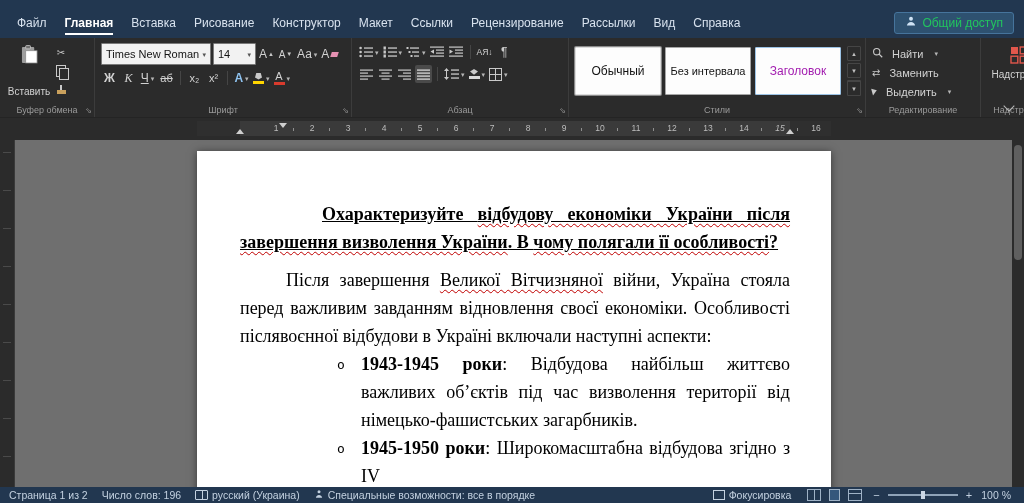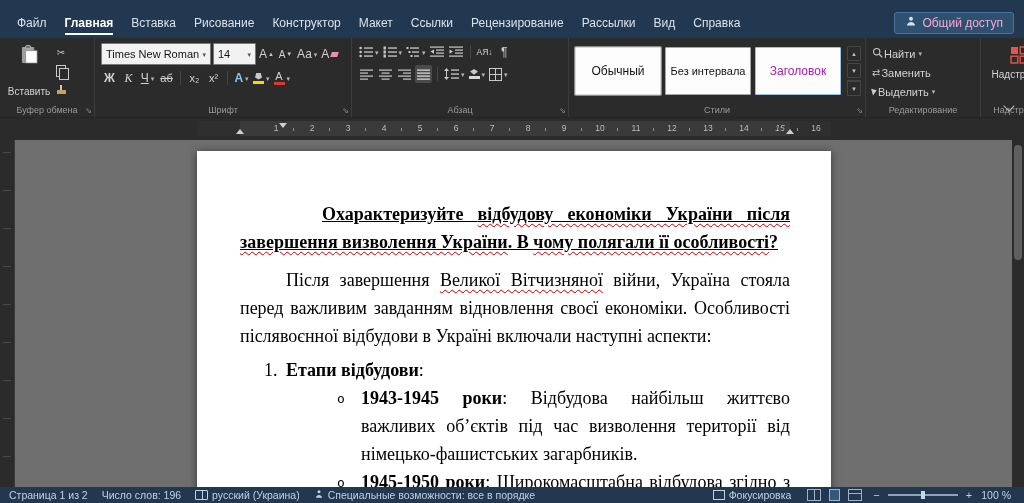--- a/index.html
+++ b/index.html
@@ -4,21 +4,21 @@
 <style>
   html,body{margin:0;padding:0;}
   body{width:1024px;height:503px;overflow:hidden;background:#6f6f6f;font-family:"Liberation Sans",sans-serif;}
   .app{width:1024px;height:503px;display:flex;flex-direction:column;position:relative;}
 
   
   .menubar{height:30px;background:#223750;display:flex;align-items:center;padding:8px 6px 0 8px;flex:none;}
   .menu-item{color:#d8e2ee;font-size:12px;padding:0 9px;height:30px;line-height:30px;position:relative;white-space:nowrap;cursor:default;}
   .menu-item.active{color:#fff;font-weight:bold;}
   .menu-item.active::after{content:"";position:absolute;left:9px;right:9px;bottom:3px;height:2px;background:#fff;}
-  .share-btn{margin-left:auto;margin-right:4px;display:flex;align-items:center;gap:5px;background:#2e5170;border:1px solid #46749c;border-radius:3px;color:#f9a8d4;font-size:12px;padding:2px 10px 3px;}
+  .share-btn{margin-left:auto;margin-right:4px;display:flex;align-items:center;gap:5px;background:#2e5170;border:1px solid #46749c;border-radius:3px;color:#22c55e;font-size:12px;padding:2px 10px 3px;}
 
   
   .ribbon{height:79px;background:#2b2b2b;display:flex;flex:none;position:relative;border-bottom:1px solid #242424;}
   .rgroup{position:relative;border-right:1px solid #3c3c3c;padding:5px 4px 16px 6px;flex:none;}
   .group-label{position:absolute;left:0;right:0;bottom:2px;text-align:center;font-size:9px;color:#9a9a9a;white-space:nowrap;}
   .launcher{position:absolute;right:2px;bottom:2px;font-size:8px;line-height:9px;color:#8f8f8f;}
   .dd{font-size:7px;color:#b5b5b5;margin-left:2px;line-height:1;}
   .ib{display:inline-flex;align-items:center;justify-content:center;height:18px;min-width:15px;padding:0 1px;color:#d2d2d2;font-size:12px;border-radius:2px;}
   .vsep{width:1px;height:14px;background:#454545;margin:0 3px;align-self:center;}
   .frow{display:flex;align-items:center;gap:2px;margin-bottom:4px;}
@@ -65,21 +65,21 @@
   .style-card.heading{border-color:#9cc3e5;}
   .sc-normal{font-size:12px;color:#141414;}
   .sc-nospace{font-size:11px;color:#141414;}
   .sc-heading{font-size:12px;color:#a21caf;}
   .styles-scroll{display:flex;flex-direction:column;gap:2px;margin-left:2px;}
   .ss-btn{width:12px;height:13px;display:flex;align-items:center;justify-content:center;font-size:6px;color:#c0c0c0;border:1px solid #454545;border-radius:1px;}
   .ss-btn.more{border-top:2px solid #454545;}
 
   
   .edit-col{display:flex;flex-direction:column;gap:2px;padding-top:2px;}
-  .edit-row{display:flex;align-items:center;gap:1px;font-size:11px;color:#d2d2d2;height:17px;white-space:nowrap;}
+  .edit-row{display:flex;align-items:center;gap:9px;font-size:11px;color:#d2d2d2;height:17px;white-space:nowrap;}
   .repl-ico{font-size:10px;color:#c9c9c9;}
   .sel-ico{width:0;height:0;border-left:5px solid #c9c9c9;border-top:3px solid transparent;border-bottom:4px solid transparent;transform:rotate(-15deg);}
 
   
   .addin-btn{display:flex;flex-direction:column;align-items:center;gap:3px;padding:3px 4px 0;color:#d2d2d2;font-size:10px;}
   .collapse-chevron{position:absolute;right:11px;bottom:7px;width:7px;height:7px;border-right:1.5px solid #b9b9b9;border-bottom:1.5px solid #b9b9b9;transform:rotate(45deg);}
 
   
   .ruler-row{position:relative;height:22px;background:#2b2b2b;flex:none;}
   .h-ruler{position:absolute;left:197px;top:3px;width:634px;height:15px;background:#3a3a3a;overflow:hidden;}
@@ -474,21 +474,20 @@
       <span class="ind ind-hang"></span>
       <span class="ind ind-right"></span>
     </div>
   </div>
 
   <div class="doc-area">
     <div class="v-ruler"></div>
     <div class="page">
       <p class="doc-heading"><span>Охарактеризуйте </span><span class="sp">відбудову економіки України після завершення визволення України</span><span>. В </span><span class="sp">чому полягали її особливості</span><span>?</span></p>
       <p class="doc-para"><span>Після завершення </span><span class="sp">Великої Вітчизняної</span><span> війни, Україна стояла перед важливим завданням відновлення своєї економіки. Особливості післявоєнної відбудови в Україні включали наступні аспекти:</span></p>
-      <p class="doc-list"><span class="num">1.</span><b>Етапи відбудови</b><span>:</span></p>
       <p class="doc-sub"><span class="marker">o</span><b>1943-1945 роки</b><span>: Відбудова найбільш життєво важливих об’єктів під час визволення території від німецько-фашистських загарбників.</span></p>
       <p class="doc-sub"><span class="marker">o</span><b>1945-1950 роки</b><span>: Широкомасштабна відбудова згідно з IV</span></p>
     </div>
     <div class="v-scroll">
         <span class="v-thumb"></span>
       </div>
   </div>
 
   <div class="statusbar">
     <span class="sb-item">

